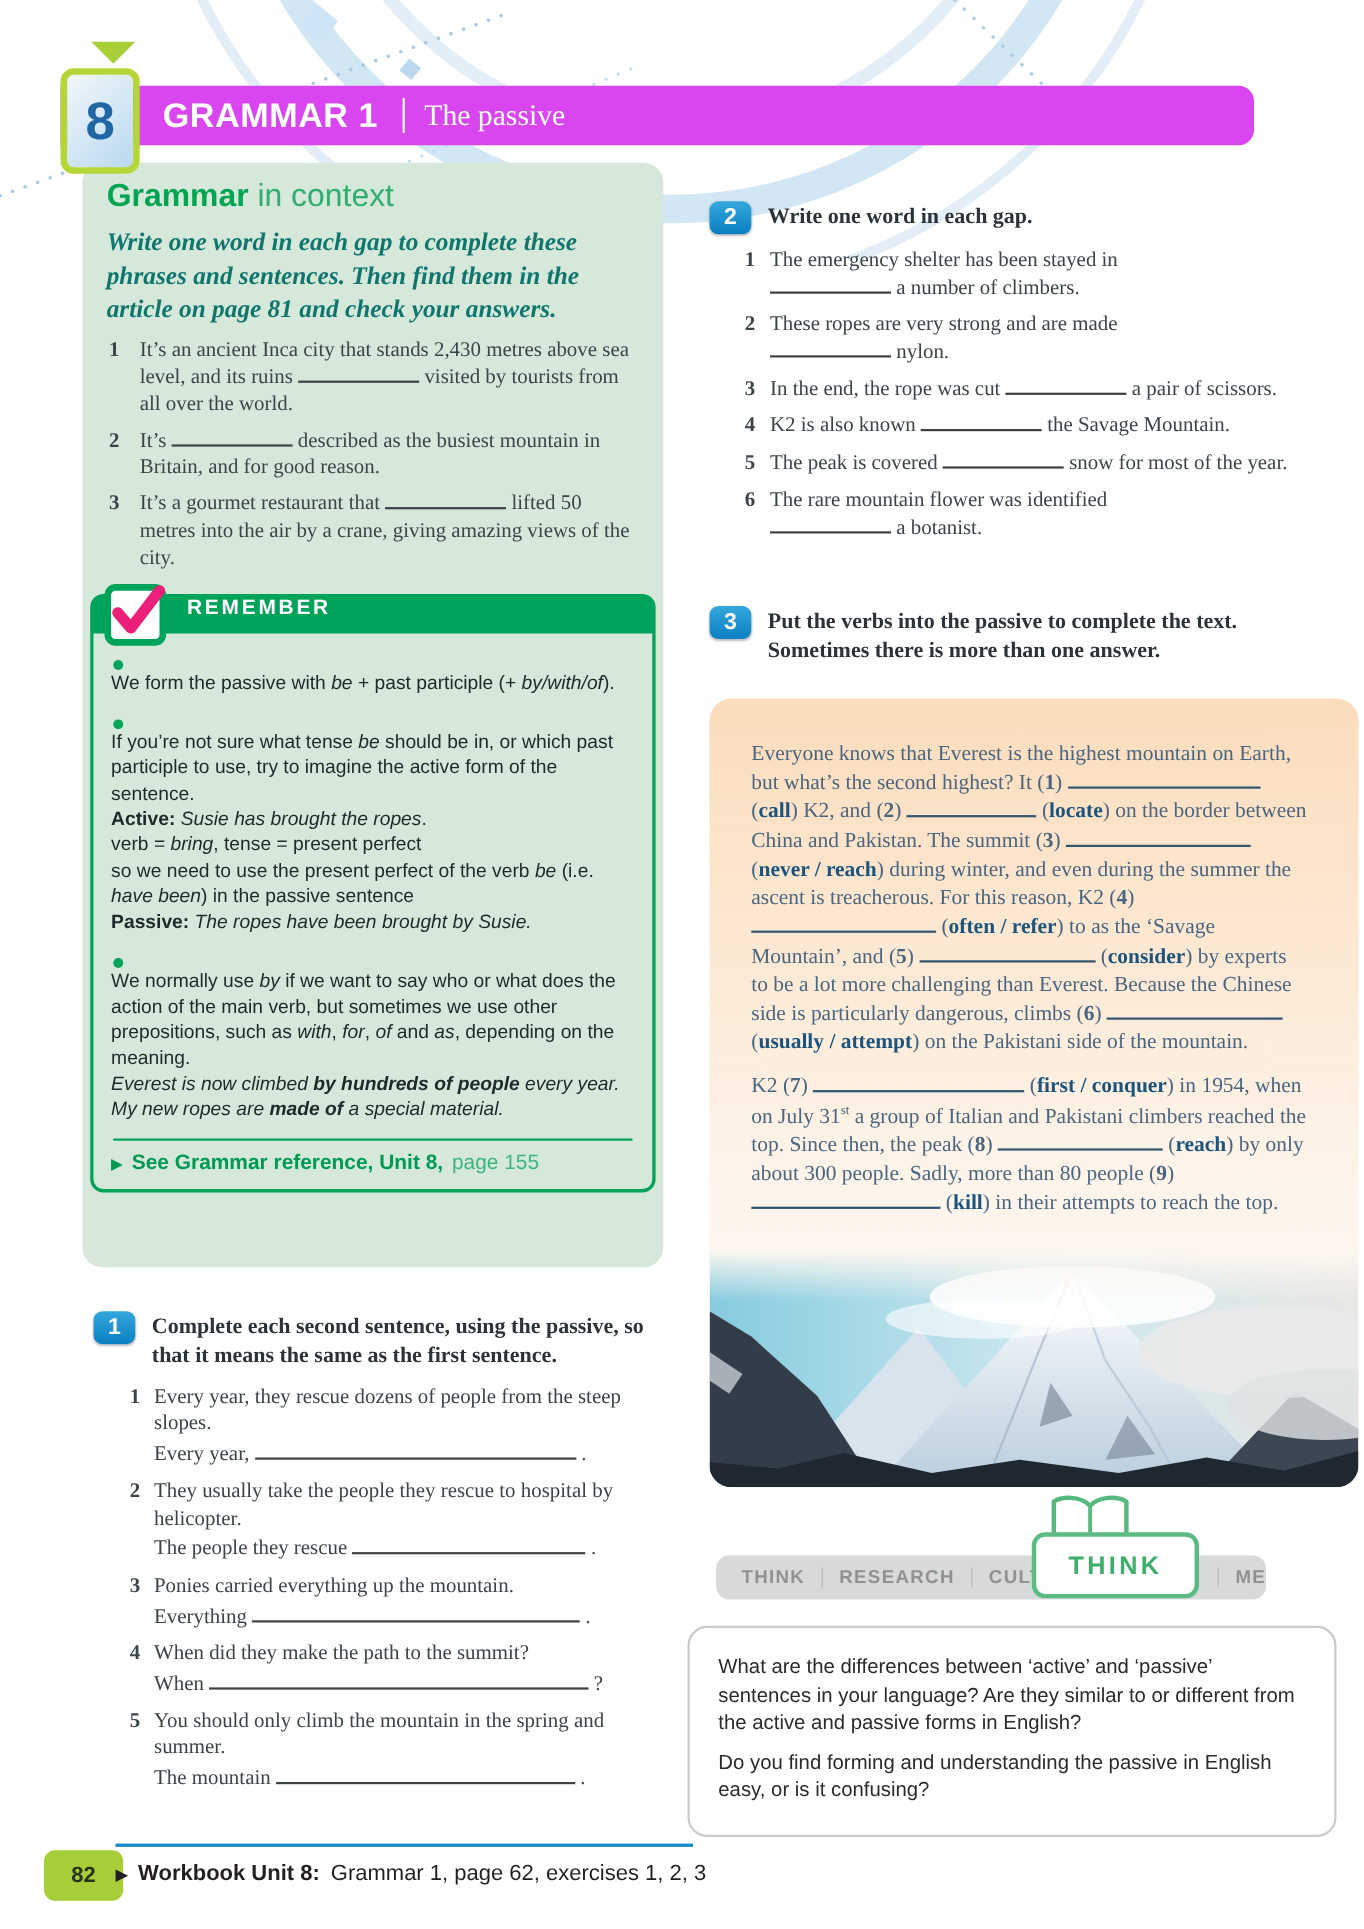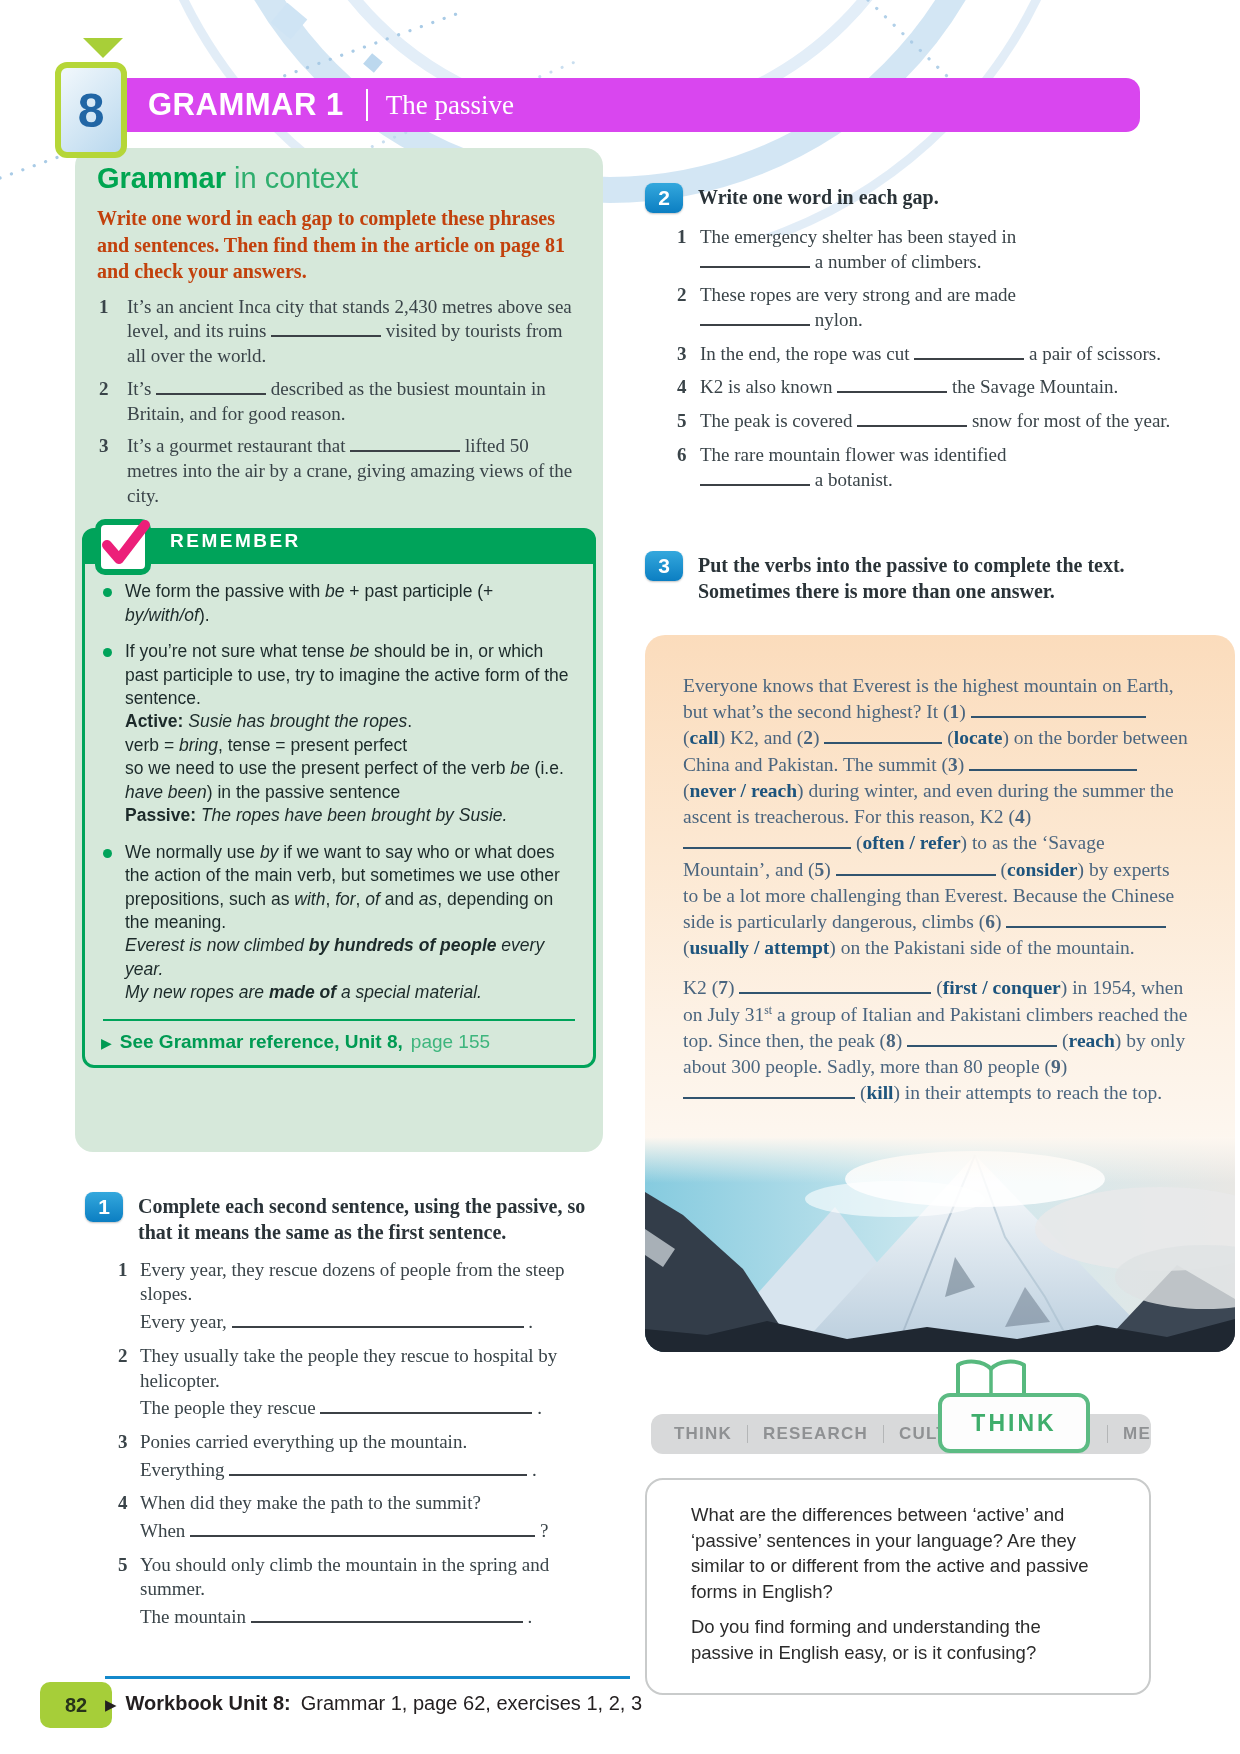--- a/index.html
+++ b/index.html
@@ -17,39 +17,39 @@
   .banner-sub{color:#fff;font-size:27px;font-family:"Liberation Serif",serif;}
   .unit-box{position:absolute;left:55px;top:62px;width:60px;height:84px;z-index:2;
      border:6px solid #b5d638;border-radius:12px;background:linear-gradient(135deg,#f2f8fc,#b9d8ee);
      display:flex;align-items:center;justify-content:center;color:#2166a5;font-weight:bold;font-size:48px;}
 
   
   .gic-panel{position:absolute;left:75px;top:148px;width:528px;height:1004px;box-sizing:border-box;
      background:#d6e8da;border-radius:18px;padding:14px 22px 32px;z-index:1;}
   .gic-title{margin:0 0 10px;font-size:29px;font-weight:normal;color:#2fae6e;}
   .gic-title .tb{font-weight:bold;color:#00a551;}
-  .gic-instr{margin:0 0 10px;font-size:20px;font-weight:bold;line-height:1.33;color:#c2410c;
-     font-family:"Liberation Serif",serif;}
+  .gic-instr{margin:0 0 10px;font-size:23px;font-weight:bold;line-height:1.33;color:#0f766e;
+     font-family:"Liberation Serif",serif;font-style:italic;}
   .ex-list{list-style:none;margin:0;padding:0;}
   .ex-list li{position:relative;margin:0 0 8px;font-size:19px;line-height:1.3;color:#3a4449;
      font-family:"Liberation Serif",serif;}
   .gic-panel .ex-list li{padding-left:30px;}
   .gic-panel .ex-list .li-num{left:2px;}
   .li-num{position:absolute;top:0;font-weight:bold;}
   .gap{display:inline-block;width:110px;height:14px;border-bottom:2px solid #3c4146;vertical-align:baseline;}
 
   
   .remember{position:relative;margin:20px -15px 0;border:3px solid #00a35a;border-radius:12px;background:#d6e8da;}
   .rem-bar{background:#00a35a;margin:-1px -1px 0;border-radius:9px 9px 0 0;height:34px;display:flex;
      align-items:flex-start;padding-left:86px;color:#fff;font-weight:bold;font-size:19px;letter-spacing:2.5px;}
   .rem-check{position:absolute;left:10px;top:-12px;width:44px;height:44px;background:#fff;
      border:6px solid #00a35a;border-radius:10px;z-index:2;}
   .rem-check svg{position:absolute;left:-2px;top:-14px;overflow:visible;}
   .rem-body{padding:16px 16px 12px;}
-  .bullet{display:flex;margin-bottom:13px;}
+  .bullet{display:flex;margin-bottom:13px;flex-direction:column;}
   .bullet .dot{flex:none;width:9px;height:9px;border-radius:50%;background:#00a35a;margin:8px 13px 0 2px;}
   .bullet .btxt{font-size:17.5px;line-height:1.34;color:#1c2a2a;}
   .rem-sep{height:2.5px;background:#00a35a;margin:14px 2px 10px;}
   .rem-ref{font-size:19px;color:#009a53;display:flex;align-items:baseline;}
   .ref-arrow{font-size:14px;margin-right:8px;}
   .ref-bold{font-weight:bold;}
   .ref-page{color:#3db57d;margin-left:8px;}
 
   
   .exercise{position:absolute;box-sizing:border-box;z-index:1;}
@@ -86,22 +86,22 @@
   
   .book-icon{position:absolute;left:953px;top:1356px;z-index:2;}
   .think-bar{position:absolute;left:651px;top:1414px;width:500px;height:40px;background:#d8d9da;
      border-radius:12px;display:flex;align-items:center;padding:0 0 0 23px;box-sizing:border-box;
      font-weight:bold;font-size:17px;letter-spacing:1.2px;color:#8f9193;z-index:1;}
   .think-bar .tsep{width:2px;height:18px;background:#b4b6b7;margin:0 15px;}
   .tspacer{width:150px;}
   .learn-pill{position:absolute;left:938px;top:1393px;width:144px;height:52px;background:#fdfdfd;
      border:4px solid #5cbb83;border-radius:12px;display:flex;align-items:center;justify-content:center;
      color:#3fae6c;font-weight:bold;font-size:23px;letter-spacing:3px;z-index:3;}
-  .learn-box{position:absolute;left:645px;top:1478px;width:506px;min-height:180px;background:#fff;
-     border:2px solid #c9cbcb;border-radius:18px;box-sizing:border-box;padding:22px 44px 18px;z-index:1;
+  .learn-box{position:absolute;left:625px;top:1478px;width:590px;min-height:180px;background:#fff;
+     border:2px solid #c9cbcb;border-radius:18px;box-sizing:border-box;padding:22px 26px 18px;z-index:1;
      font-size:18.5px;line-height:1.38;color:#2b2b2b;}
   .learn-box p{margin:0 0 10px;}
 
   
   .page-badge{position:absolute;left:40px;top:1682px;width:72px;height:46px;border-radius:10px;
      background:#a6ce39;display:flex;align-items:center;justify-content:center;
      font-weight:bold;font-size:20px;color:#27331a;z-index:1;}
   .footer-line{position:absolute;left:105px;top:1676px;width:525px;height:3px;background:#1489cb;z-index:1;}
   .footer-row{position:absolute;left:105px;top:1692px;display:flex;align-items:baseline;z-index:1;
      font-size:20px;color:#231f20;}

